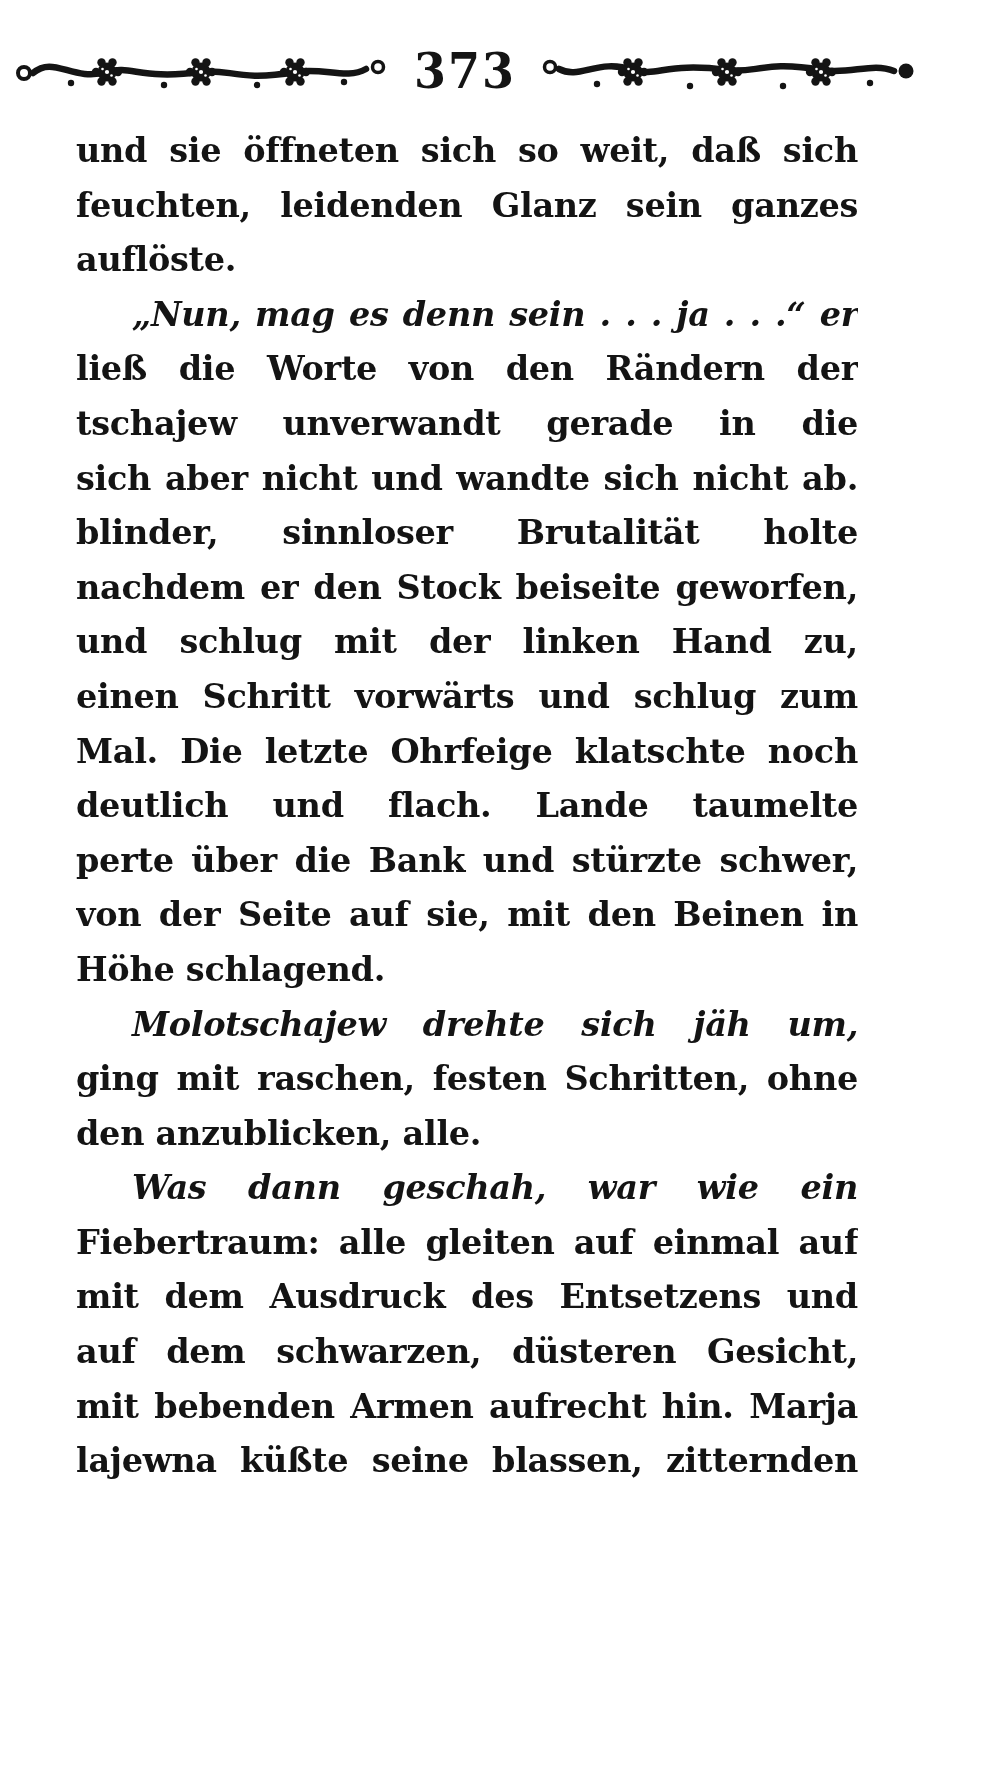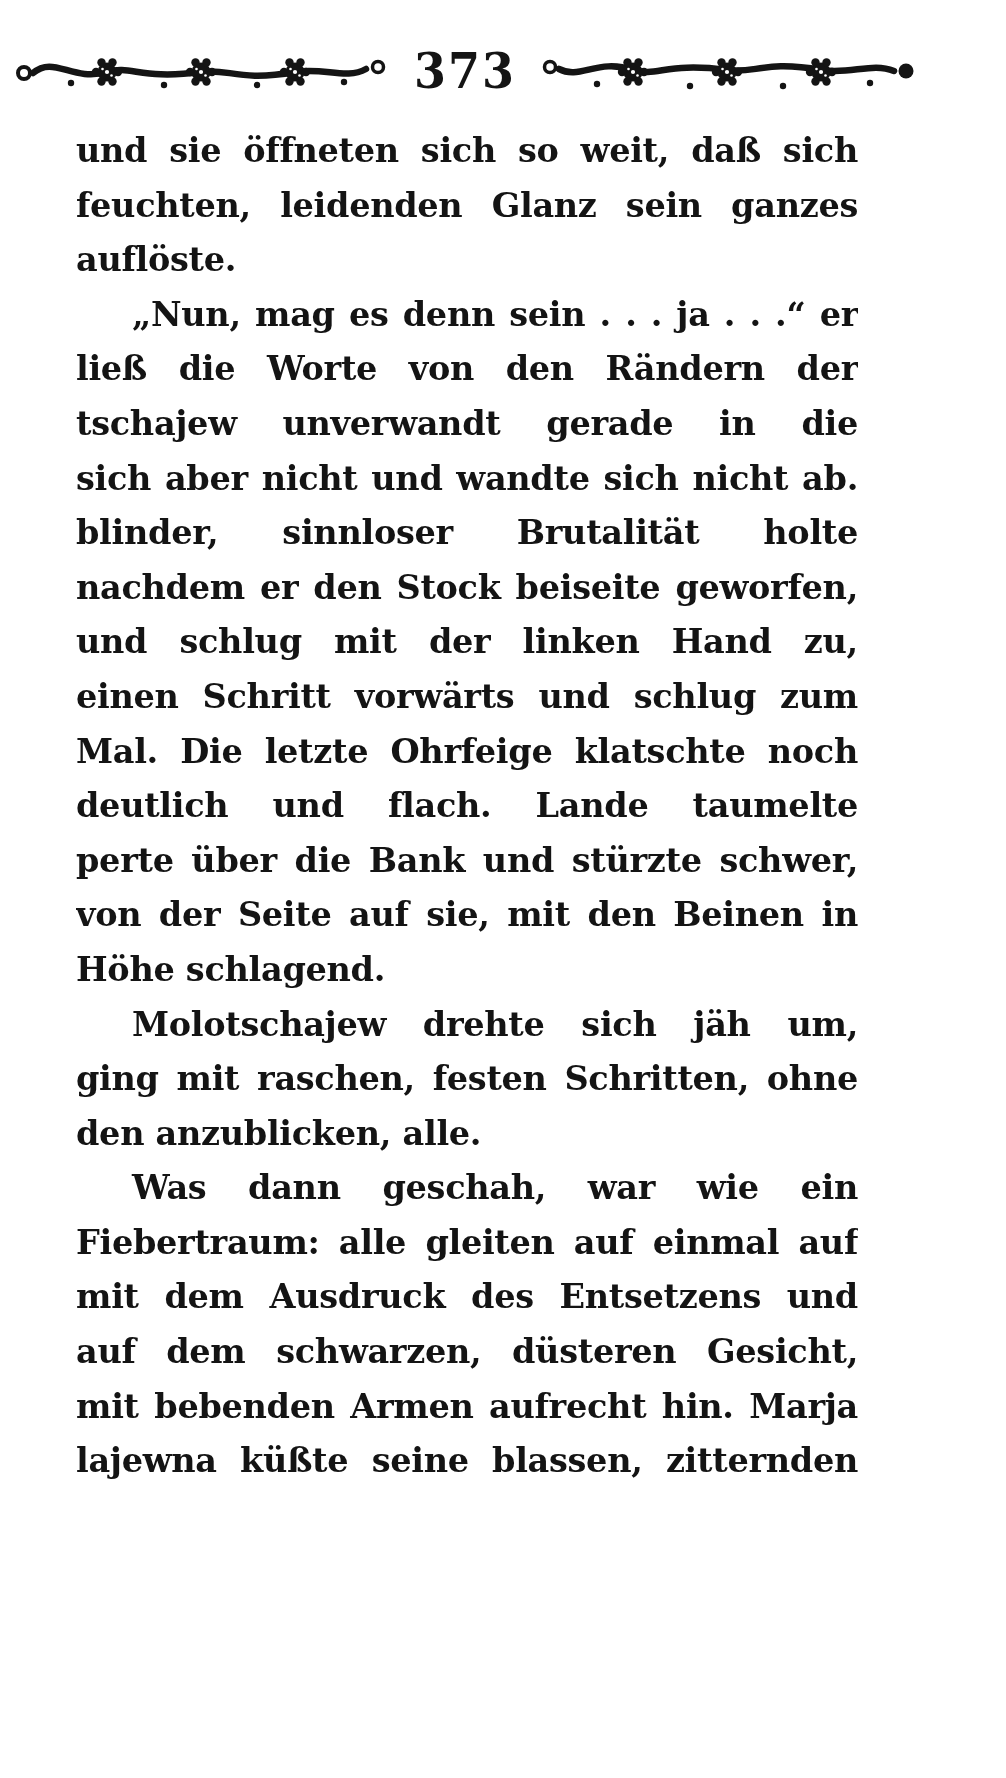--- a/index.html
+++ b/index.html
@@ -41,20 +41,21 @@
     text-justify:inter-word;
     overflow:hidden;
     white-space:normal;
   }
   .line.no-just{
     text-align:right;
     text-align-last:left;
   }
   .line.indent{
     padding-left:56px;
+    font-style:italic;
   }
 </style>
 </head>
 <body>
 
 <div class="page">
 
   <div class="header">
 
     <span class="ornament">

